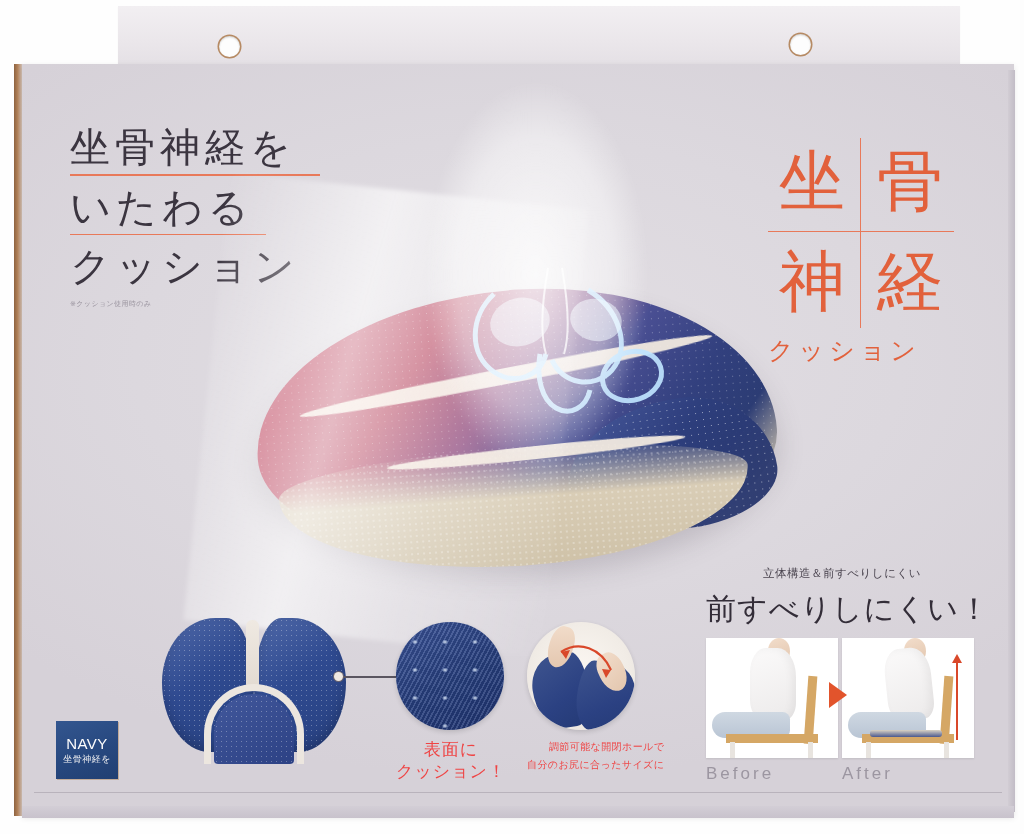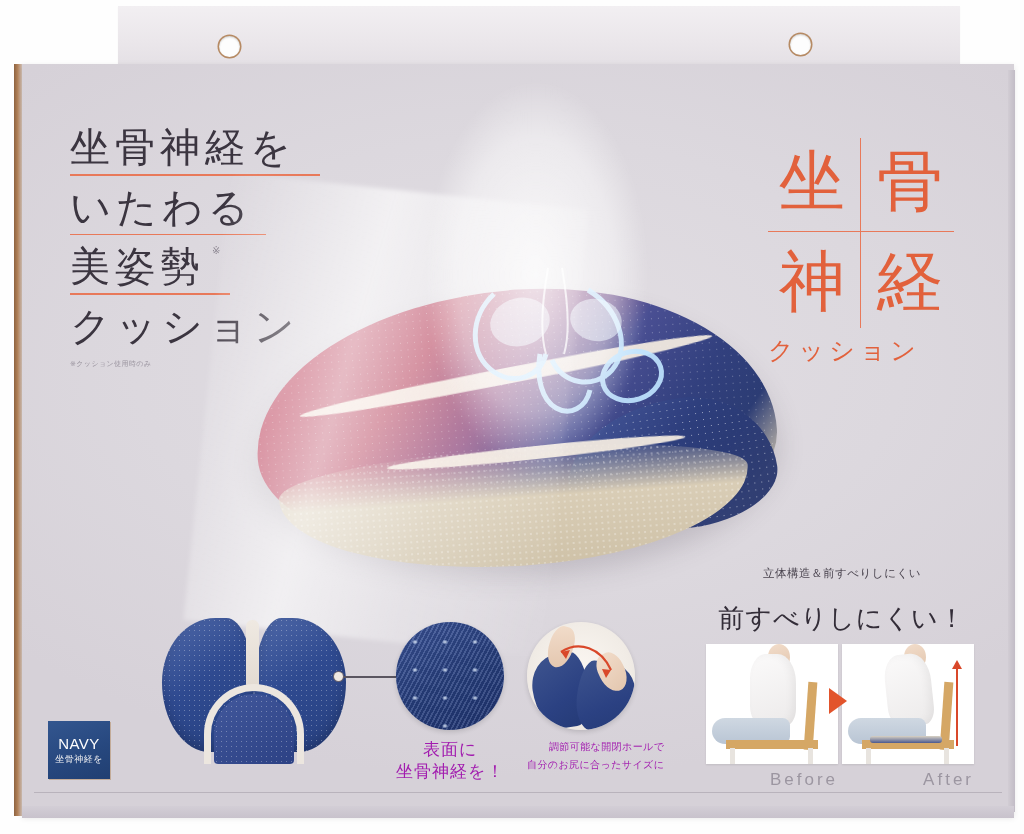--- a/index.html
+++ b/index.html
@@ -110,30 +110,30 @@
     background-size:30px 28px;background-position:4px 6px;}
   .hole-fill{position:absolute;inset:0;background:radial-gradient(circle at 50% 45%, #fbf7f2 0%, #f1ece6 58%, #e6e0da 100%);}
   .hole-lobe{position:absolute;background:linear-gradient(150deg,#3f558f 0%,#2b4182 60%,#243a75 100%);}
   .hl-left{left:6px;top:32px;width:56px;height:74px;border-radius:50% 24% 30% 46% / 44% 54% 46% 56%;transform:rotate(-8deg);}
   .hl-right{left:50px;top:40px;width:58px;height:70px;border-radius:24% 50% 46% 30% / 54% 44% 56% 46%;transform:rotate(6deg);}
   .hand{position:absolute;background:linear-gradient(160deg,#f2ddcb 0%,#e3c6ae 100%);border-radius:42% 42% 50% 50%;}
   .hand-l{left:22px;top:4px;width:24px;height:42px;transform:rotate(18deg);}
   .hand-r{left:72px;top:30px;width:26px;height:40px;transform:rotate(-26deg);}
   .arrow-svg{position:absolute;left:0;top:0;}
   .feat-cap{margin-top:8px;text-align:center;font-family:"DejaVu Sans","Liberation Sans",sans-serif;
-    color:#a21caf;white-space:nowrap;}
+    color:#ef4444;white-space:nowrap;}
   .cap-big{font-size:17px;line-height:22px;letter-spacing:1px;}
   .cap-sm{font-size:10px;line-height:18px;letter-spacing:.4px;text-align:right;}
 
   
   .promo{position:absolute;left:706px;top:566px;width:272px;}
   .promo-sub{font-family:"DejaVu Sans","Liberation Sans",sans-serif;font-size:11.5px;
     letter-spacing:.5px;color:#4a444f;text-align:center;white-space:nowrap;}
-  .promo-main{font-family:"DejaVu Sans","Liberation Sans",sans-serif;font-size:26px;
-    letter-spacing:1px;color:#332d38;text-align:center;margin-top:20px;white-space:nowrap;position:relative;}
+  .promo-main{font-family:"DejaVu Sans","Liberation Sans",sans-serif;font-size:30px;
+    letter-spacing:1px;color:#332d38;text-align:center;margin-top:8px;white-space:nowrap;position:relative;}
   .promo-dots{position:absolute;left:0;top:-5px;width:100%;height:6px;
     background-image:radial-gradient(#e2613c 1.4px, transparent 1.6px);background-size:27px 6px;background-position:10px 0;}
   .ba-wrap{position:relative;margin-top:8px;display:flex;gap:4px;}
   .ba-photo{position:relative;width:132px;height:120px;background:#ffffff;overflow:hidden;
     box-shadow:0 1px 2px rgba(0,0,0,.10);}
   .ba-person{position:absolute;background:#f4f2f2;}
   .torso{left:44px;top:10px;width:46px;height:72px;border-radius:34% 40% 24% 28%;
     background:linear-gradient(160deg,#fbfafa 0%,#eceaea 100%);box-shadow:inset -4px 0 8px rgba(0,0,0,.05);}
   .torso-after{transform:rotate(-6deg);}
   .head-arm{position:absolute;left:62px;top:0px;width:22px;height:26px;border-radius:50%;
@@ -144,25 +144,25 @@
   .chair-back{position:absolute;left:100px;top:38px;width:9px;height:68px;background:#d5a765;transform:rotate(4deg);}
   .chair-leg{position:absolute;top:104px;width:5px;height:16px;background:#e8e4df;}
   .cushion-strip{position:absolute;left:28px;top:92px;width:72px;height:7px;border-radius:3px;
     background:linear-gradient(180deg,#d9d2c4 0%,#2f4184 120%);}
   .up-arrow{position:absolute;left:114px;top:24px;width:2px;height:78px;background:#d9482a;}
   .up-arrow:after{content:"";position:absolute;left:-4px;top:-8px;border-left:5px solid transparent;
     border-right:5px solid transparent;border-bottom:9px solid #d9482a;}
   .ba-tri{position:absolute;left:123px;top:44px;width:0;height:0;z-index:5;
     border-top:13px solid transparent;border-bottom:13px solid transparent;border-left:18px solid #e2542c;}
   .ba-labels{display:flex;gap:4px;margin-top:6px;}
-  .ba-label{width:132px;text-align:right;font-family:"Liberation Sans",sans-serif;
+  .ba-label{width:132px;text-align:left;font-family:"Liberation Sans",sans-serif;
     font-size:17px;letter-spacing:3px;color:#9c96a1;}
 
   
-  .navy-badge{position:absolute;left:48px;top:721px;width:62px;height:58px;
+  .navy-badge{position:absolute;left:56px;top:721px;width:62px;height:58px;
     background:linear-gradient(160deg,#33568f 0%,#27487f 55%,#213f72 100%);
     box-shadow:1px 1px 0 rgba(180,140,100,.55);
     display:flex;flex-direction:column;align-items:center;justify-content:center;}
   .navy-en{font-family:"Liberation Sans",sans-serif;font-size:15px;letter-spacing:.5px;color:#fdfdfd;}
   .navy-jp{font-family:"DejaVu Sans",sans-serif;font-size:9px;letter-spacing:.5px;color:#f0f0f2;margin-top:1px;}
 </style>
 </head>
 <body>
 
 <div id="stage">
@@ -178,25 +178,20 @@
   <div class="carton-inner-line"></div>
 
   <div class="headline">
     <div class="hl-row">
       <div class="hl-text">坐骨神経を</div>
       <div class="hl-rule hl-r1"></div>
     </div>
     <div class="hl-row">
       <div class="hl-text">いたわる</div>
       <div class="hl-rule hl-r2"></div>
-    </div>
-    <div class="hl-row">
-      <div class="hl-text">美姿勢</div>
-      <span class="hl-sup" style="left:142px;">※</span>
-      <div class="hl-rule hl-r3"></div>
     </div>
     <div class="hl-row">
       <div class="hl-text">クッション</div>
     </div>
     <div class="hl-note">※クッション使用時のみ</div>
   </div>
 
   <div class="logo">
     <div class="logo-grid">
       <div class="logo-cell lc-tl">坐</div>
@@ -261,21 +256,21 @@
   <div class="lead-dot"></div>
 
   <div class="feat" style="left:396px;top:622px;">
     <div class="feat-circle">
       <div class="tex-fill"></div>
       <div class="tex-stripe"></div>
       <div class="tex-grip"></div>
     </div>
     <div class="feat-cap">
       <div class="cap-big">表面に</div>
-      <div class="cap-big">坐骨神経を！</div>
+      <div class="cap-big">クッション！</div>
     </div>
   </div>
 
   <div class="feat" style="left:527px;top:622px;">
     <div class="feat-circle">
       <div class="hole-fill"></div>
       <div class="hole-lobe hl-left"></div>
       <div class="hole-lobe hl-right"></div>
       <div class="hand hand-l"></div>
       <div class="hand hand-r"></div>

